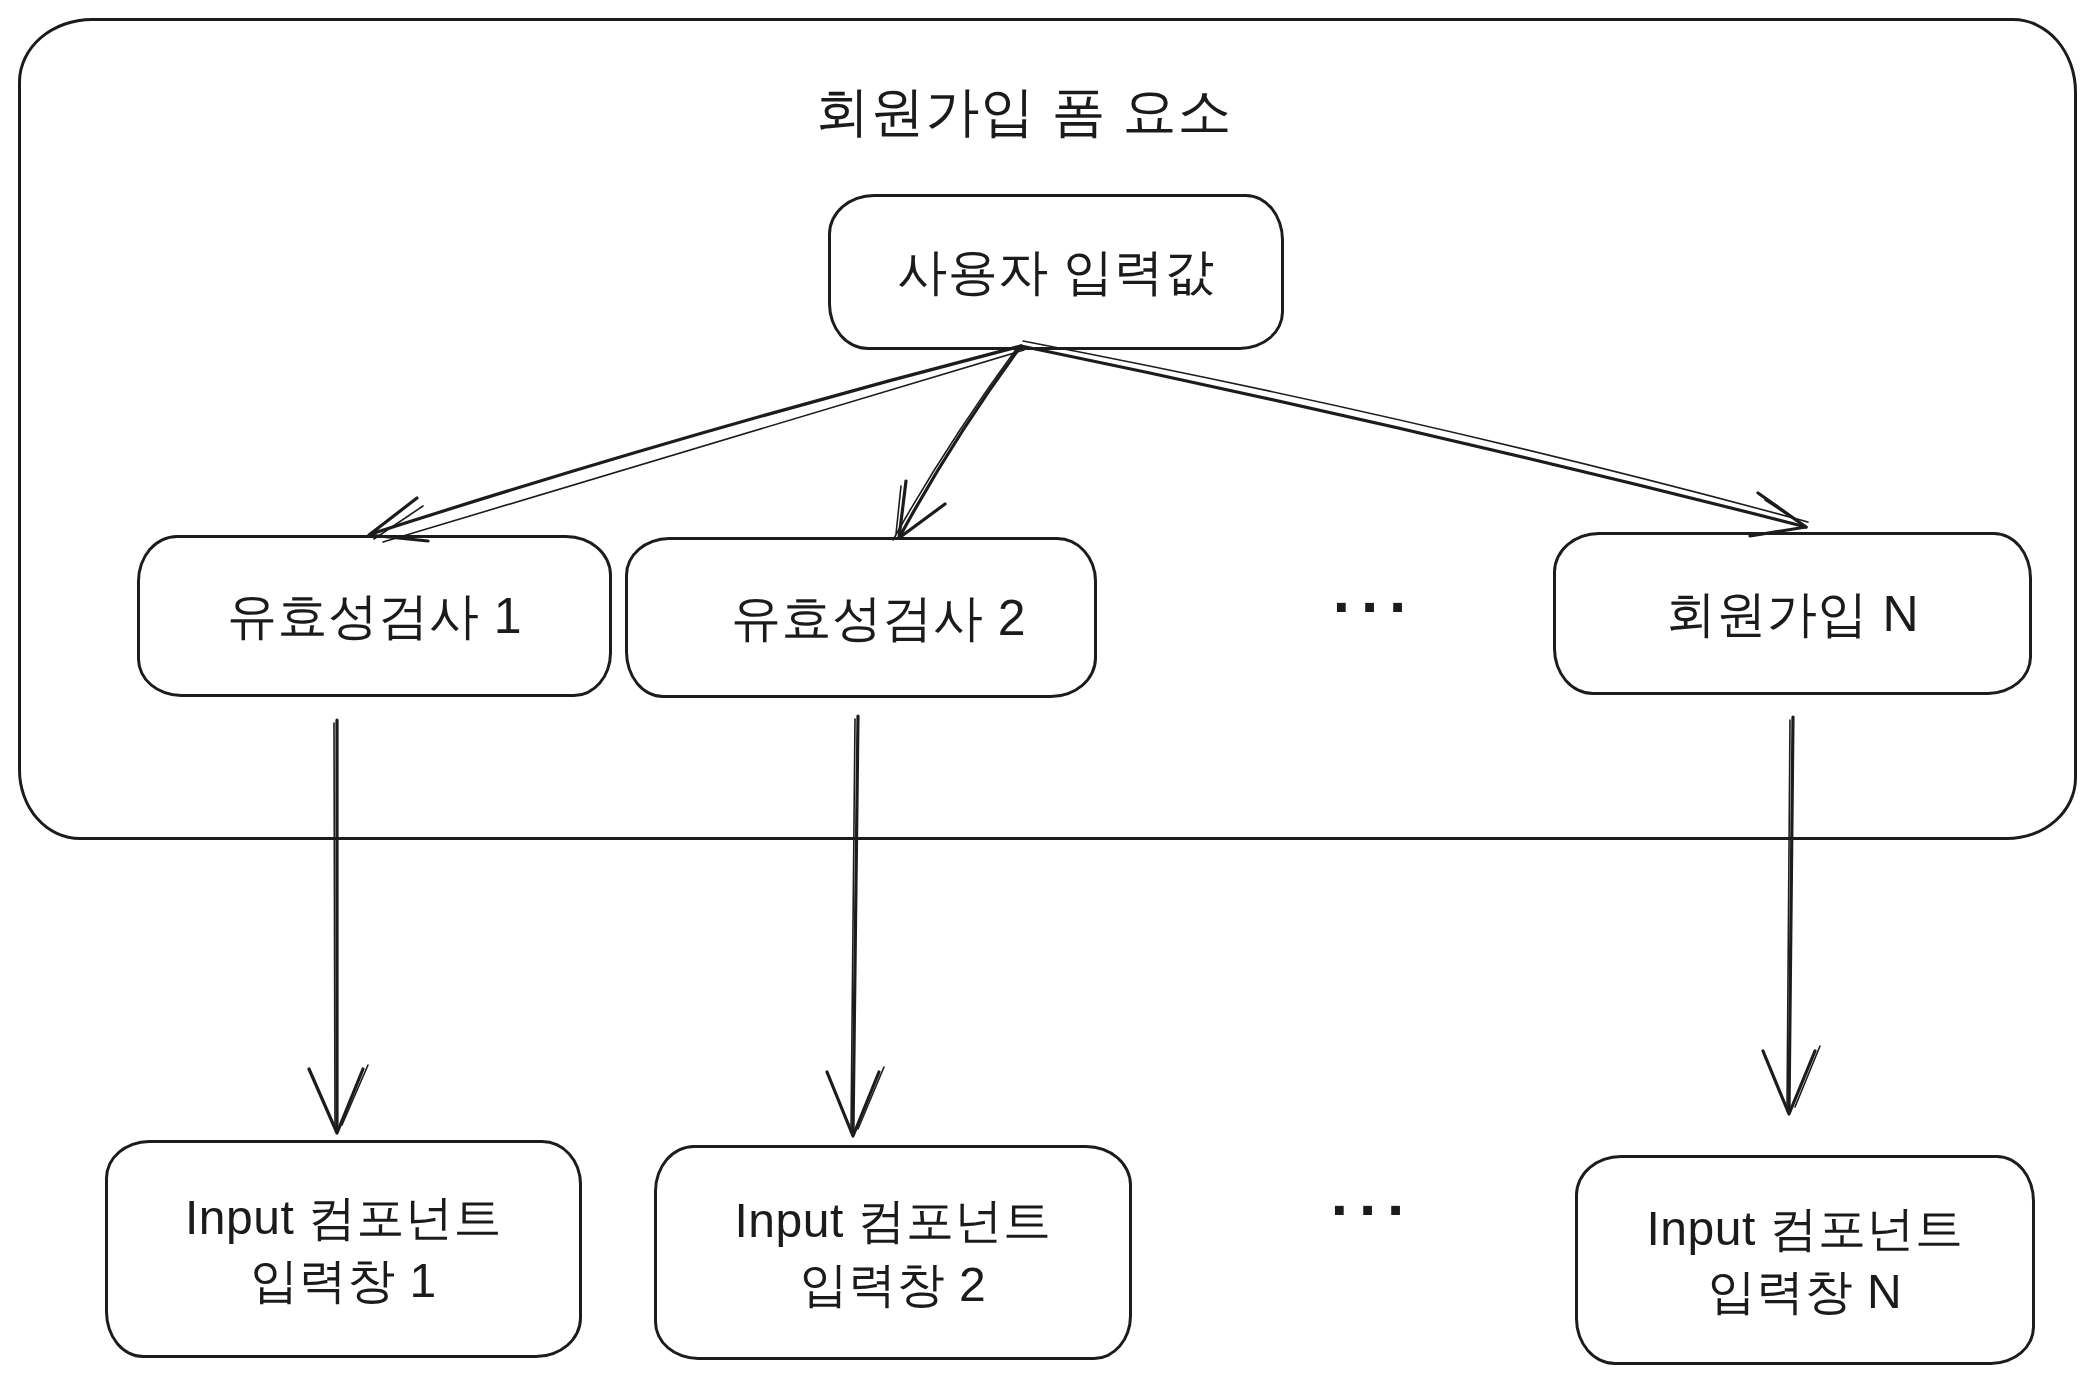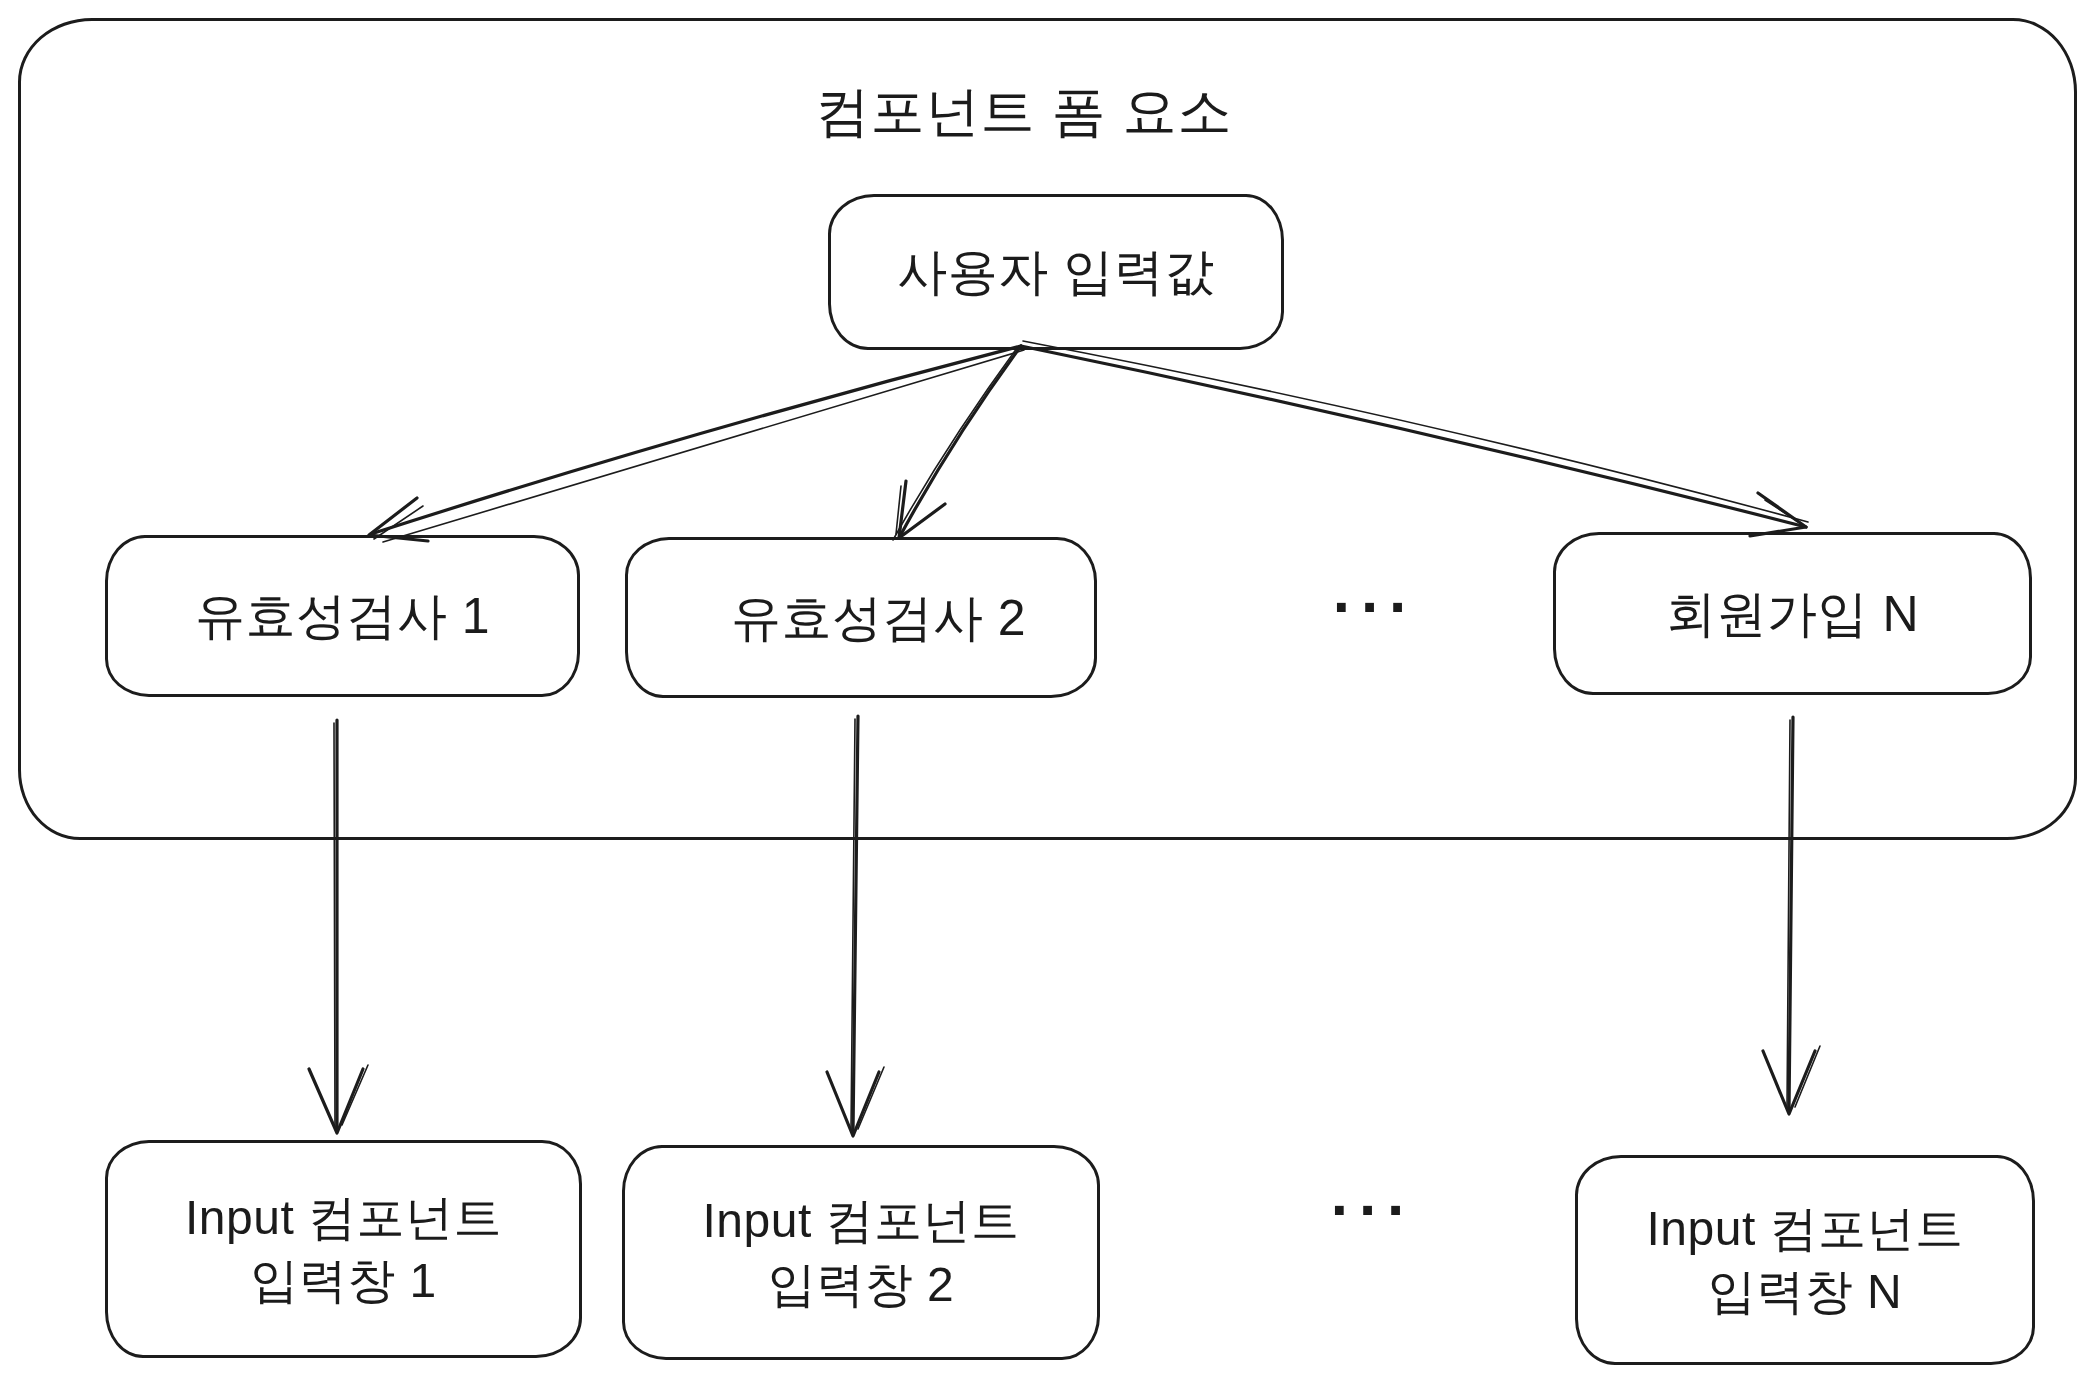--- a/index.html
+++ b/index.html
@@ -27,21 +27,21 @@
   
   .node {
     position:absolute; box-sizing:border-box;
     border:3.5px solid #1c1c1c; background:#ffffff;
     display:flex; align-items:center; justify-content:center;
     text-align:center; font-size:50px; font-weight:500;
     white-space:pre-line; line-height:1.32; letter-spacing:0.5px;
     z-index:1;
   }
   .node.rA { border-radius:46px 38px 44px 40px / 40px 46px 38px 46px; }
-  .node.rB { border-radius:40px 46px 38px 44px / 46px 40px 44px 38px; }
+  .node.rB { border-radius:40px 46px 38px 44px / 46px 40px 44px 38px;margin-left:32px; }
   .node.rC { border-radius:44px 40px 46px 38px / 38px 44px 40px 46px; }
 
   .n-user-input   { left:828px;  top:194px;  width:456px; height:156px; }
   .n-validation-1 { left:105px;  top:535px;  width:475px; height:162px; }
   .n-validation-2 { left:625px;  top:537px;  width:472px; height:161px;padding-left:35px; }
   .n-validation-n { left:1553px; top:532px;  width:479px; height:163px; }
   .n-input-1      { left:105px;  top:1140px; width:477px; height:218px; font-size:48px; }
   .n-input-2      { left:622px;  top:1145px; width:478px; height:215px; font-size:48px; }
   .n-input-n      { left:1575px; top:1155px; width:460px; height:210px; font-size:48px; }
 
@@ -60,21 +60,21 @@
   .edge-layer path { fill:none; stroke:#1c1c1c; stroke-linecap:round; stroke-linejoin:round; }
   .stroke-main { stroke-width:3.2px; }
   .stroke-echo { stroke-width:1.6px; }
 </style>
 </head>
 <body>
 
 <div class="canvas">
 
   <div class="group-frame"></div>
-  <div class="group-title">컴포넌트 폼 요소</div>
+  <div class="group-title">회원가입 폼 요소</div>
 
   <div class="node rA n-user-input">사용자 입력값</div>
 
   <div class="node rB n-validation-1">유효성검사 1</div>
 
   <div class="node rC n-validation-2">유효성검사 2</div>
 
   <div class="node rA n-validation-n">회원가입 N</div>
 
   <div class="ellipsis ellipsis-top">...</div>

